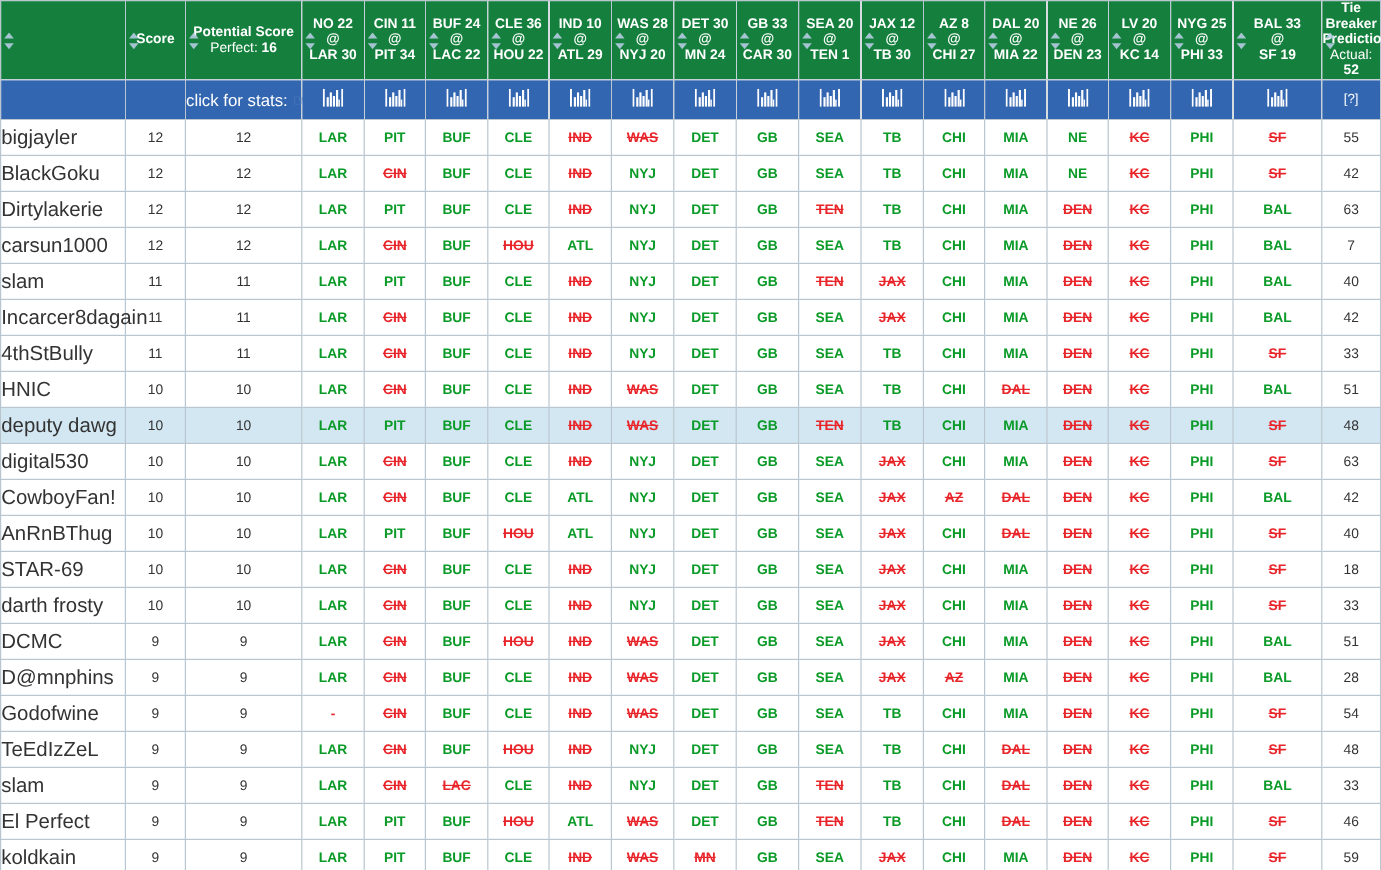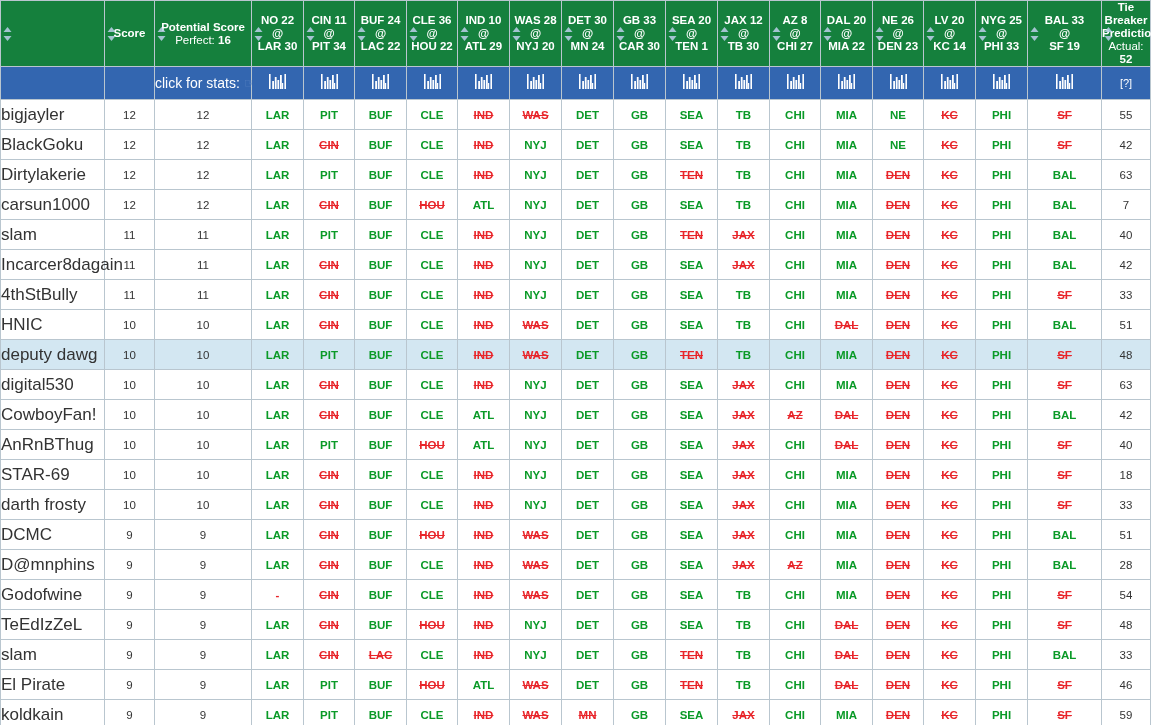--- a/index.html
+++ b/index.html
@@ -858,21 +858,21 @@
           <td><span class="pick win">TB</span></td>
           <td><span class="pick win">CHI</span></td>
           <td><span class="pick lose">DAL</span></td>
           <td><span class="pick lose">DEN</span></td>
           <td><span class="pick lose">KC</span></td>
           <td><span class="pick win">PHI</span></td>
           <td><span class="pick win">BAL</span></td>
           <td class="tb">33</td>
         </tr>
         <tr class="">
-          <td class="user">El Pirate</td>
+          <td class="user">El Perfect</td>
           <td class="num">9</td>
           <td class="num">9</td>
           <td><span class="pick win">LAR</span></td>
           <td><span class="pick win">PIT</span></td>
           <td><span class="pick win">BUF</span></td>
           <td><span class="pick lose">HOU</span></td>
           <td><span class="pick win">ATL</span></td>
           <td><span class="pick lose">WAS</span></td>
           <td><span class="pick win">DET</span></td>
           <td><span class="pick win">GB</span></td>

